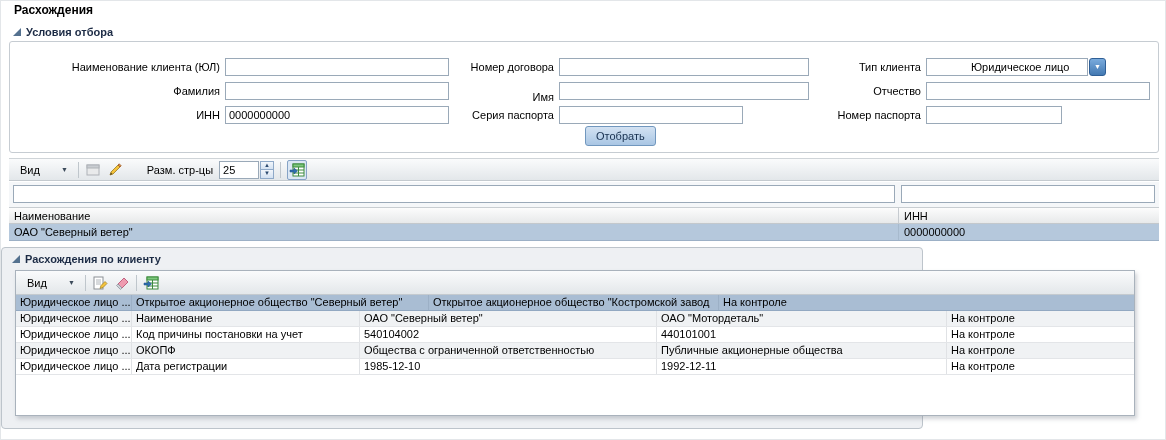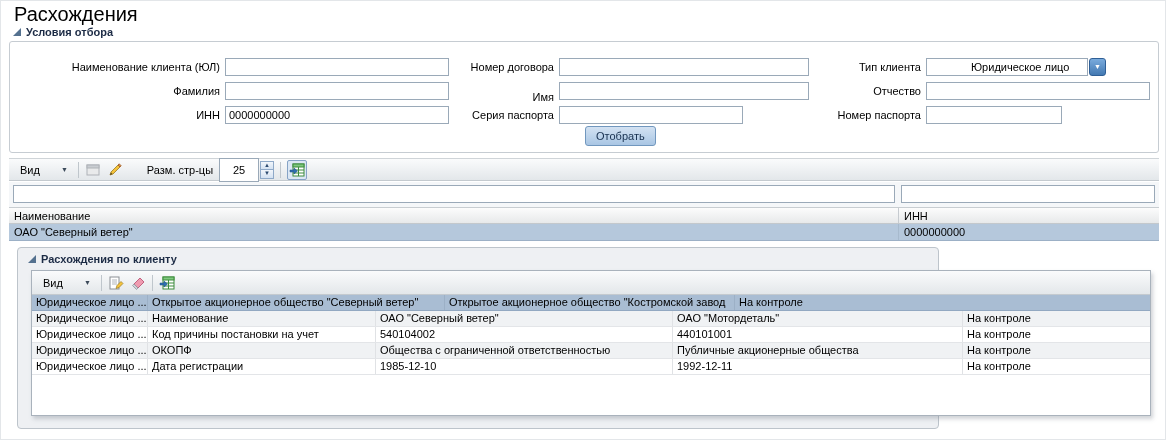--- a/index.html
+++ b/index.html
@@ -1,19 +1,19 @@
 <!DOCTYPE html>
 <html><head>
 <meta charset="utf-8">
 <style>
   html,body{margin:0;padding:0;background:#fff;}
   .root{position:relative;width:1166px;height:440px;box-sizing:border-box;border:1px solid #e3e6e9;
         background:#fff;font-family:"Liberation Sans",sans-serif;font-size:11px;color:#000;overflow:hidden;}
 
-  .page-title{position:absolute;left:13px;top:2px;font-size:20px;font-weight:normal;color:#000;}
+  .page-title{position:absolute;left:13px;top:2px;font-size:12px;font-weight:bold;color:#000;}
 
   
   .panel-header{position:absolute;display:flex;align-items:center;gap:5px;font-weight:bold;color:#1c2b45;}
   .tri{width:0;height:0;border-left:8px solid transparent;border-bottom:8px solid #54718f;cursor:pointer;}
 
   
   #p1h{left:12px;top:25px;}
   #p1box{position:absolute;left:8px;top:40px;width:1148px;height:110px;background:#fff;
          border:1px solid #c6ccd2;border-radius:3px;}
   .lbl{position:absolute;text-align:right;line-height:18px;color:#000;}
@@ -29,40 +29,40 @@
   
   .toolbar{display:flex;align-items:center;gap:6px;box-sizing:border-box;padding:0 7px;
            background:linear-gradient(#fafbfc,#e3e7ea);}
   #tb1{position:absolute;left:8px;top:157px;width:1150px;height:23px;border-top:1px solid #cfd4d8;border-bottom:1px solid #c4cacf;}
   .menu-btn{display:flex;align-items:center;gap:21px;padding:2px 4px;cursor:pointer;}
   .menu-arrow{font-size:7px;color:#3c4a5a;}
   .vsep{width:1px;height:16px;background:#bfc6cc;}
   .icon16{width:16px;height:16px;display:inline-block;cursor:pointer;}
   .icon-boxed{border:1px solid #86a3c6;background:#dbe7f4;border-radius:2px;padding:1px;}
   .spin{display:flex;align-items:center;}
-  .spin-input{width:40px;height:24px;box-sizing:border-box;text-align:center;border:1px solid #9aa9b8;
+  .spin-input{width:40px;height:18px;box-sizing:border-box;text-align:left;border:1px solid #9aa9b8;
               padding:1px 3px;font:11px "Liberation Sans",sans-serif;}
   .spin-btns{width:14px;height:18px;display:flex;flex-direction:column;margin-left:1px;}
   .spin-btn{flex:1;box-sizing:border-box;border:1px solid #8fa9c8;background:linear-gradient(#f2f6fb,#d4e2f2);
             font-size:6px;line-height:7px;text-align:center;color:#2c4a70;cursor:pointer;}
   .spin-btn.dn{border-top:none;}
 
   
   #t1filter{position:absolute;left:8px;top:181px;width:1150px;height:25px;background:#f5f7f9;box-sizing:border-box;}
   #t1head{position:absolute;left:8px;top:206px;width:1150px;height:17px;display:flex;box-sizing:border-box;
           background:linear-gradient(#fcfcfc,#e7e9ea);border-top:1px solid #c8cdd1;border-bottom:1px solid #c3c8cc;}
   #t1row{position:absolute;left:8px;top:223px;width:1150px;height:17px;display:flex;box-sizing:border-box;
          background:#b5c8dc;border-bottom:1px solid #9cb0c6;cursor:pointer;}
   .t1c{box-sizing:border-box;padding:1px 5px;line-height:14px;white-space:nowrap;overflow:hidden;}
   .t1-name{flex:1;border-right:1px solid #c6cbd0;}
   #t1row .t1-name{border-right:1px solid #a7bacd;}
   .t1-inn{width:260px;}
 
   
-  #p2{position:absolute;left:16px;top:246px;width:922px;height:182px;box-sizing:border-box;
+  #p2{position:absolute;left:0;top:246px;width:922px;height:182px;box-sizing:border-box;
       border:1px solid #bdc4cb;border-radius:4px;background:#eef0f3;}
   #p2h{left:10px;top:5px;}
   #p2box{position:absolute;left:13px;top:22px;width:1120px;height:146px;box-sizing:border-box;background:#fff;
          border:1px solid #a9b2bc;box-shadow:2px 3px 4px rgba(120,130,140,.35);}
   #tb2{height:24px;border-bottom:1px solid #c4cacf;}
   .t2-head{display:flex;height:17px;box-sizing:border-box;background:linear-gradient(#fbfbfc,#e8eaec);
            border-bottom:1px solid #c6cbd0;}
   .t2-row{display:flex;height:16px;box-sizing:border-box;border-bottom:1px solid #e3e5e8;background:#fff;cursor:pointer;}
   .t2-row.banded{background:#f0f2f4;}
   .t2-row.selected{background:#a9bdd3;border-bottom:1px solid #92a8c1;}

